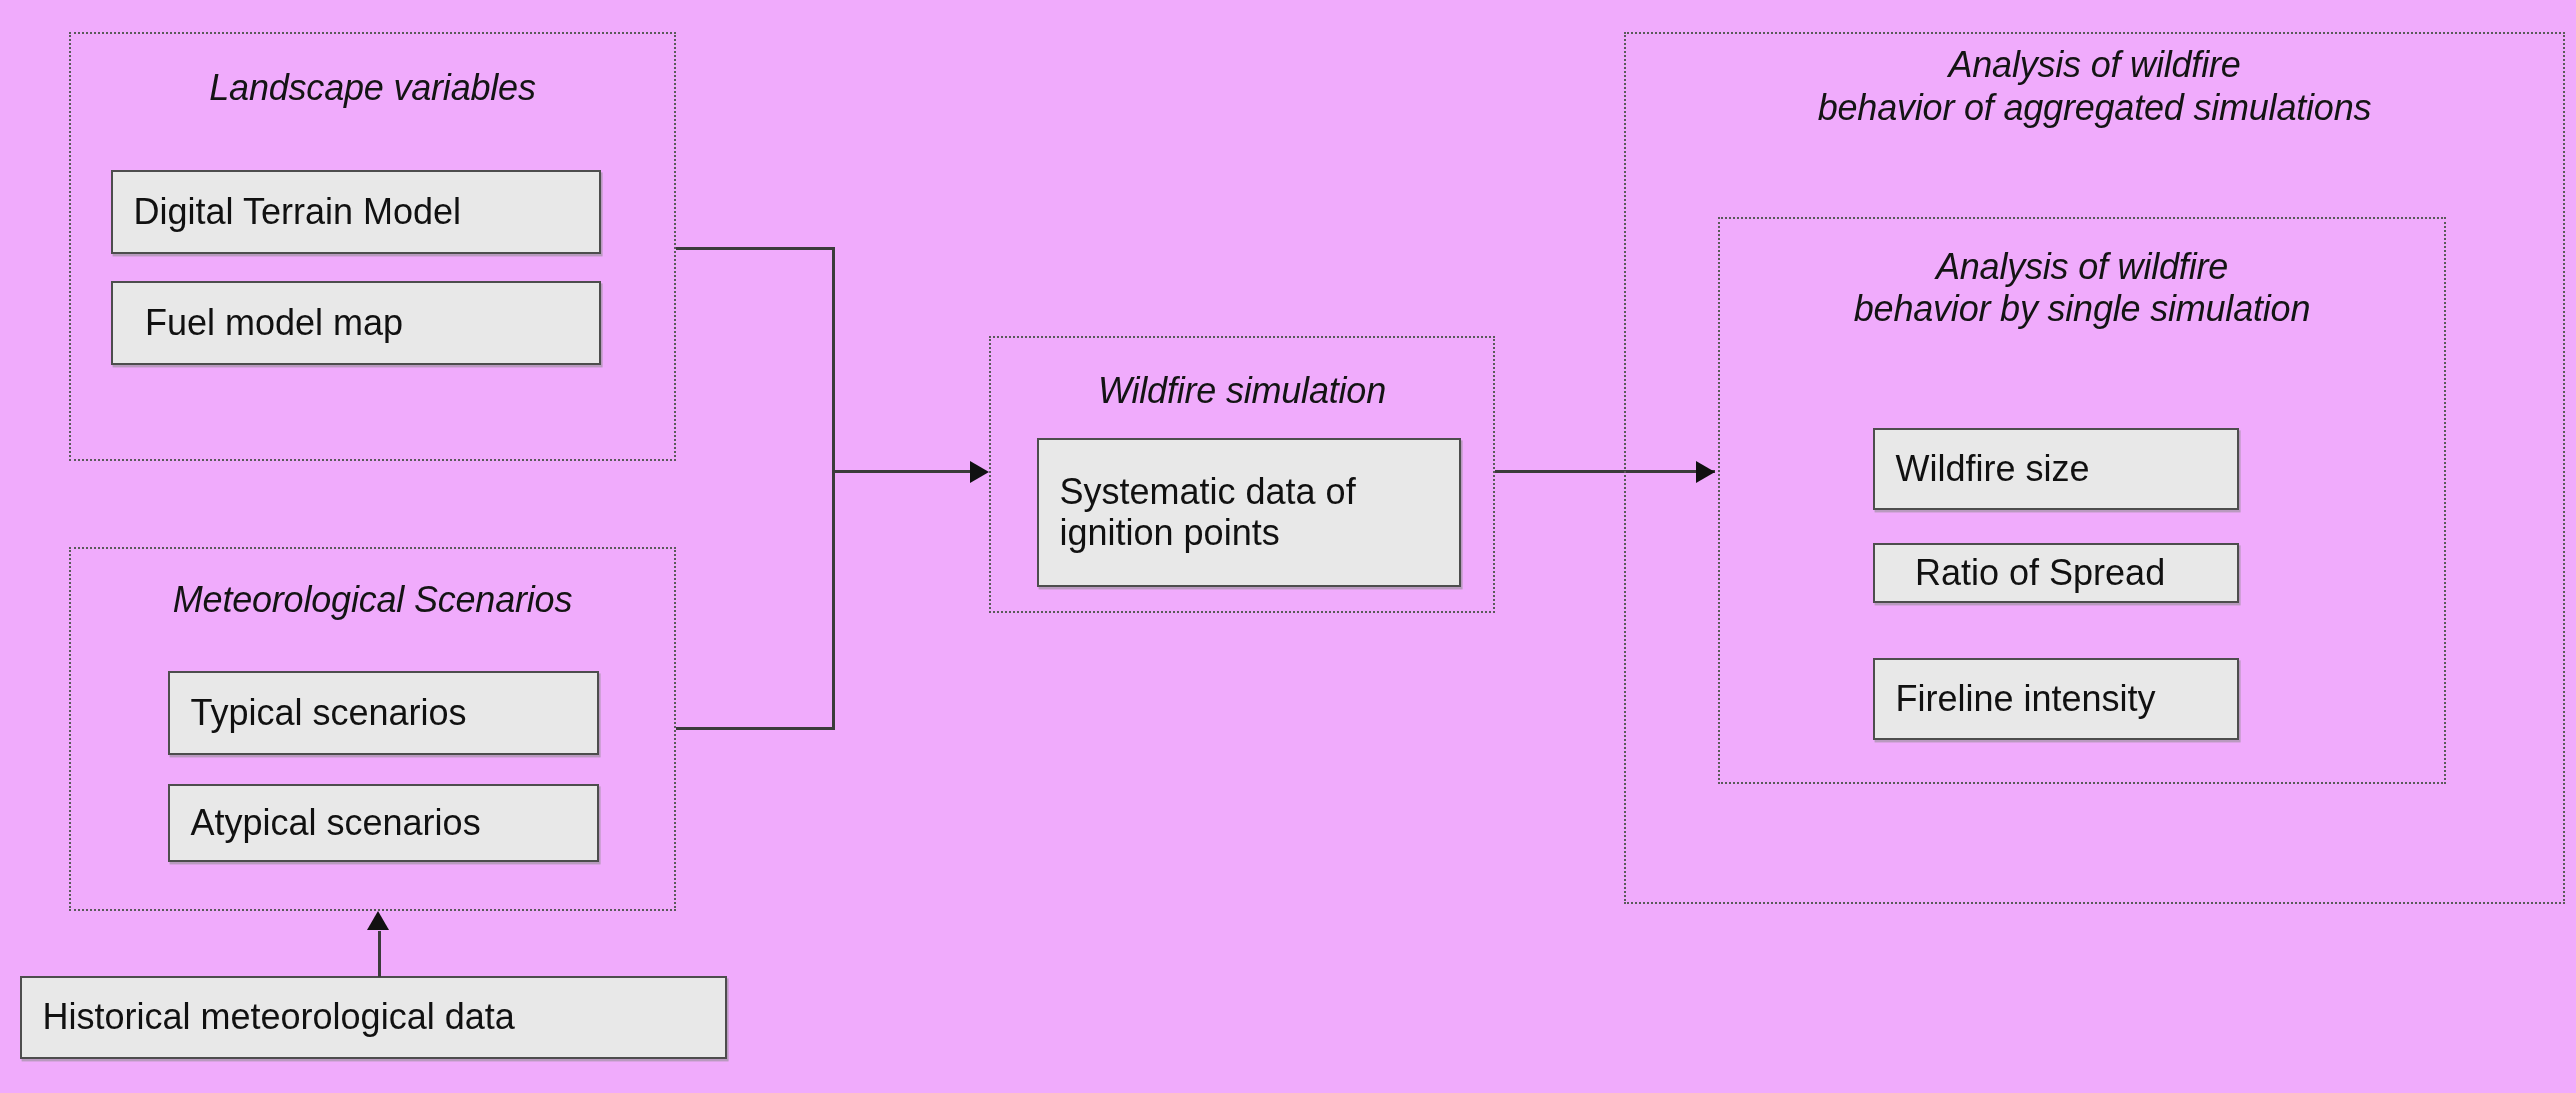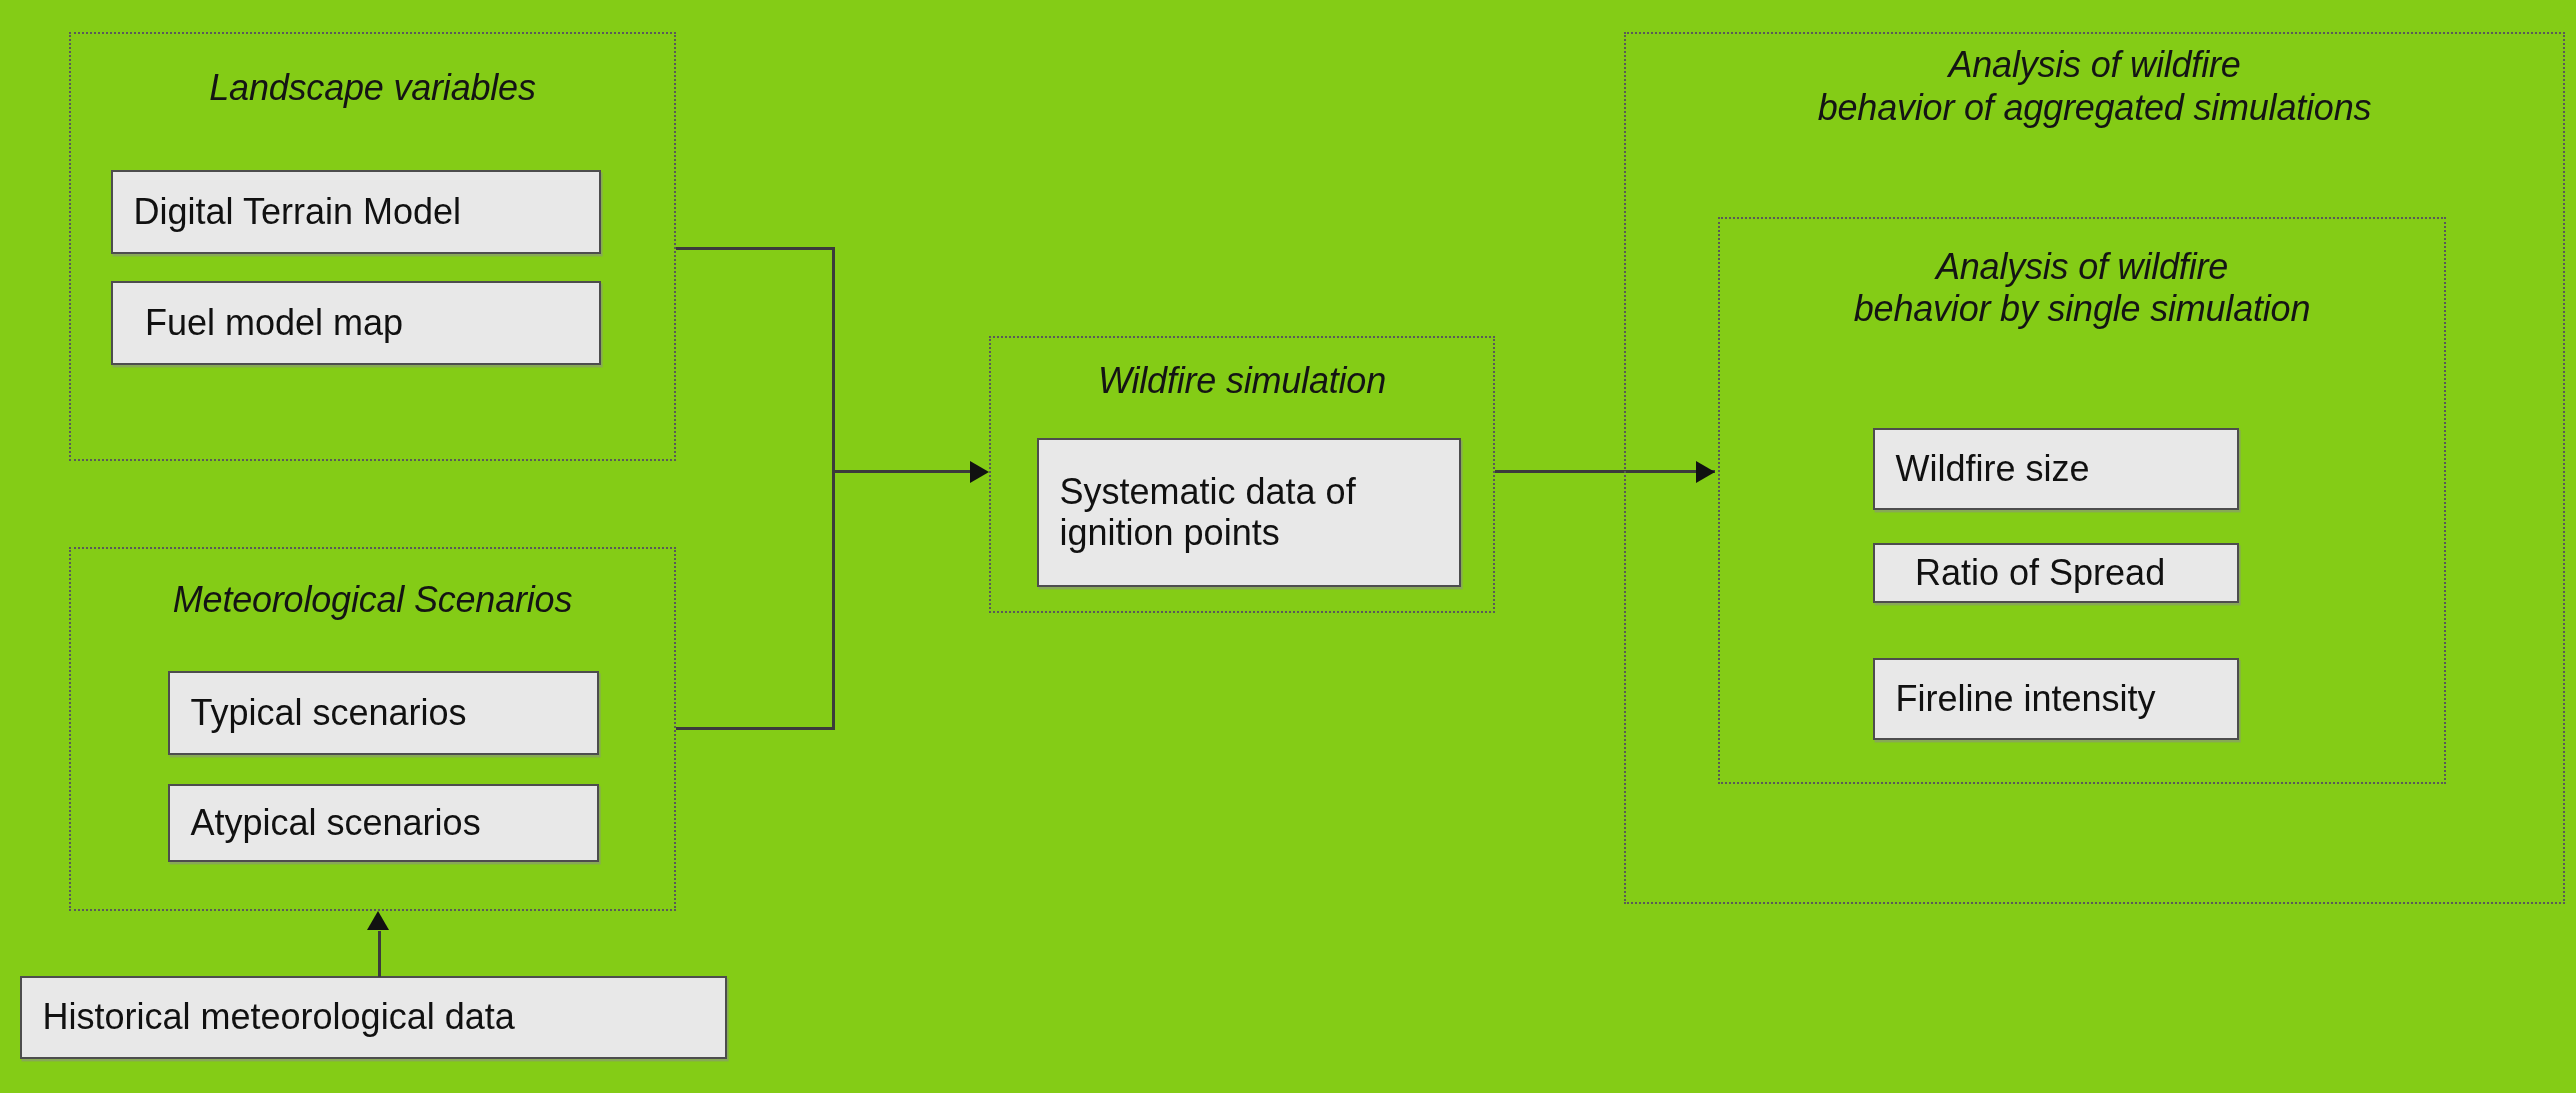--- a/index.html
+++ b/index.html
@@ -5,21 +5,21 @@
 <style>
   html, body {
     margin: 0;
     padding: 0;
     background: #ffffff;
   }
   #canvas {
     position: relative;
     width: 2576px;
     height: 1094px;
-    background: #84cc16;
+    background: #f0abfc;
     font-family: "Liberation Sans", sans-serif;
     overflow: hidden;
   }
 
   
   .panel {
     position: absolute;
     border: 2.4px dotted #5a5a5a;
     background: transparent;
     box-sizing: border-box;
@@ -103,21 +103,21 @@
   <div class="vline" style="left:378px; top:931px; height:46px;"></div>
   <div class="arrow-up" style="left:367px; top:911px;"></div>
 
   <div class="hline" style="left:676px; top:247px; width:158px;"></div>
   <div class="hline" style="left:676px; top:727px; width:158px;"></div>
   <div class="vline" style="left:832px; top:247px; height:483px;"></div>
   <div class="hline" style="left:834px; top:470px; width:138px;"></div>
   <div class="arrow-right" style="left:970px; top:461px;"></div>
 
   <div class="panel" style="left:989px; top:336px; width:506px; height:277px;">
-    <div class="panel-title" style="top:22px;">Wildfire simulation</div>
+    <div class="panel-title" style="top:32px;">Wildfire simulation</div>
     <div class="node" style="left:46px; top:100px; width:424px; height:149px;">Systematic data of
 ignition points</div>
   </div>
 
   <div class="hline" style="left:1495px; top:470px; width:220px;"></div>
   <div class="arrow-right" style="left:1696px; top:461px;"></div>
 
   <div class="panel" style="left:1624px; top:32px; width:941px; height:872px;">
     <div class="panel-title" style="top:10.3px;">Analysis of wildfire
 behavior of aggregated simulations</div>

